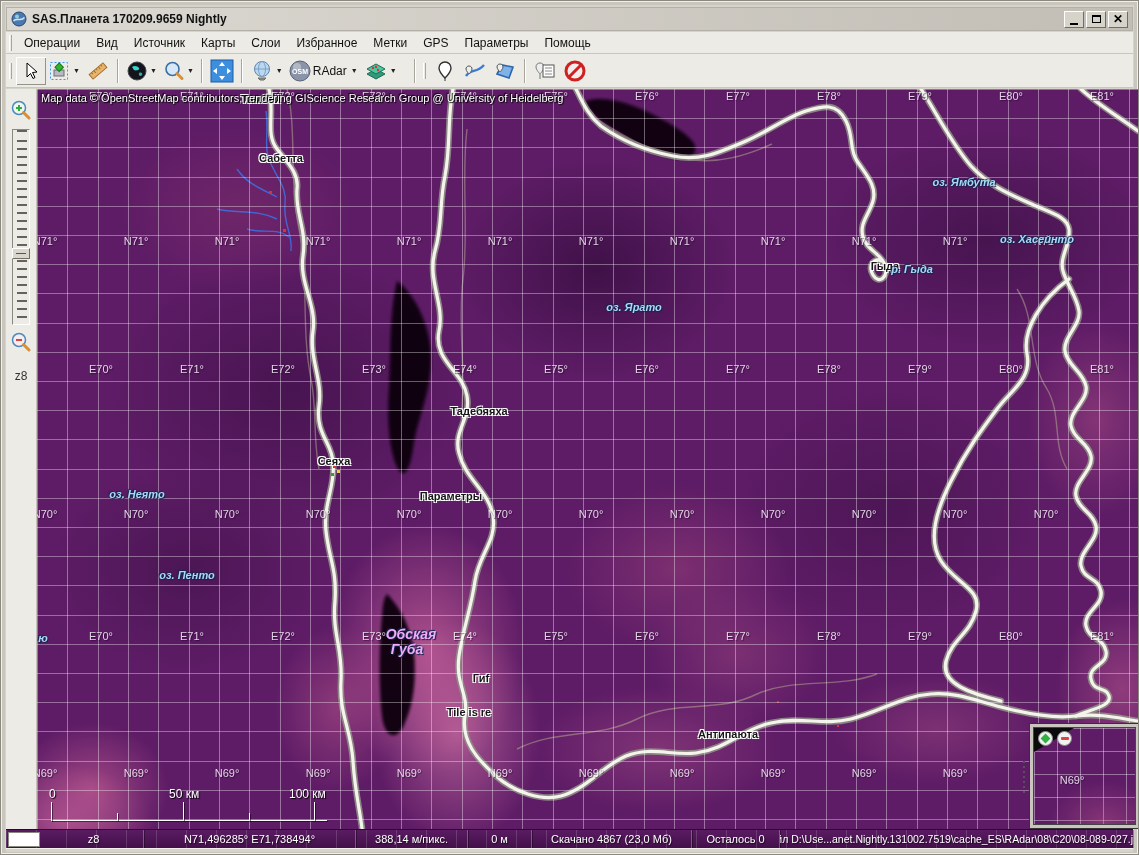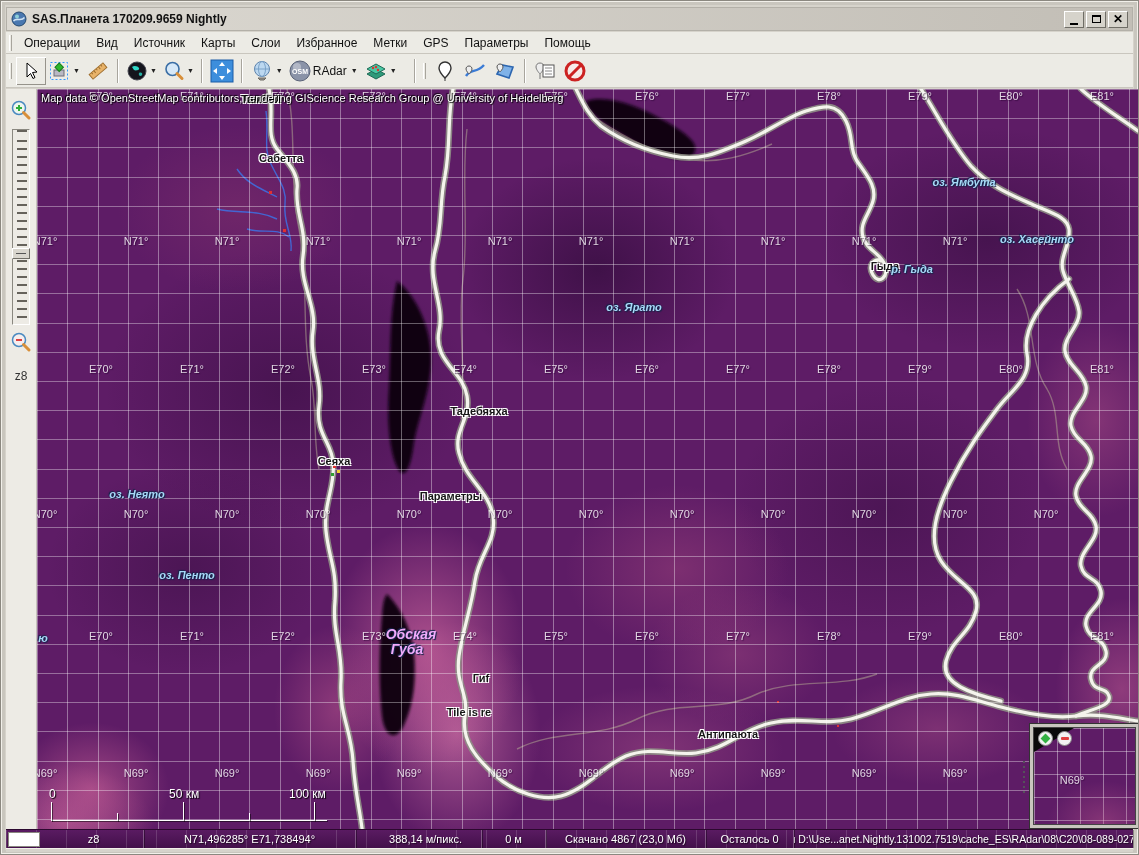--- a/index.html
+++ b/index.html
@@ -488,20 +488,20 @@
           </div>
         <span class="lbl lbl-grid" style="left:38px;top:52px;">N69°</span>
       </div>
     </div>
   </div>
 
   <div class="statusbar">
     <div class="st-white"></div>
     <div class="st" style="width:100px;">z8</div>
     <div class="st" style="width:212px;">N71,496285° E71,738494°</div>
-    <div class="st" style="width:112px;margin-left:14px;">388,14 м/пикс.</div>
+    <div class="st" style="width:112px;">388,14 м/пикс.</div>
     <div class="st" style="width:64px;">0 м</div>
     <div class="st" style="width:160px;">Скачано 4867 (23,0 Мб)</div>
     <div class="st" style="width:88px;">Осталось 0</div>
     <div class="st" style="flex:1;border-right:none;font-size:10.5px;">Файл D:\Use...anet.Nightly.131002.7519\cache_ES\RAdar\08\C20\08-089-027.jpeg</div>
   </div>
   <div class="bottom-strip"></div>
 </div>
 
 </body></html>

